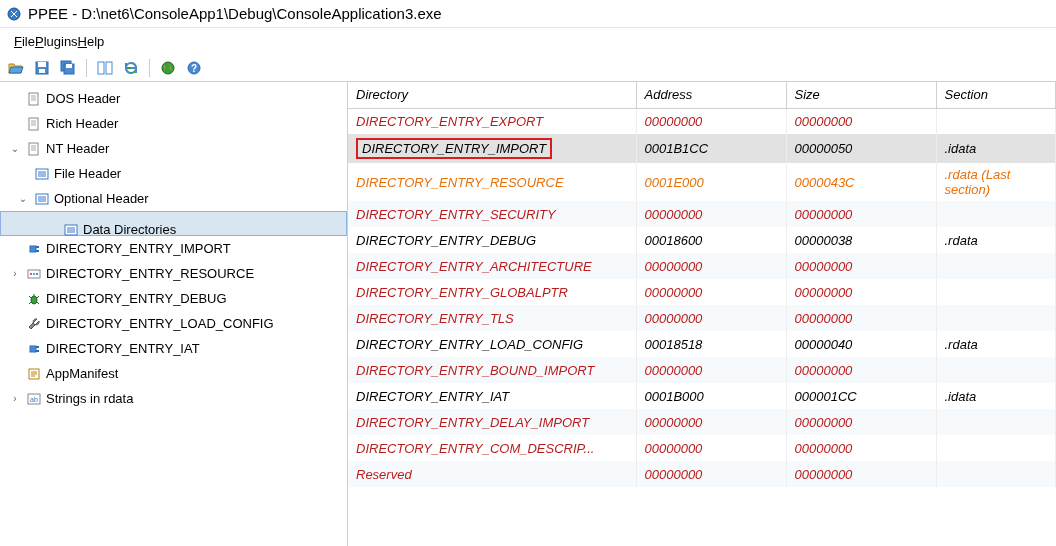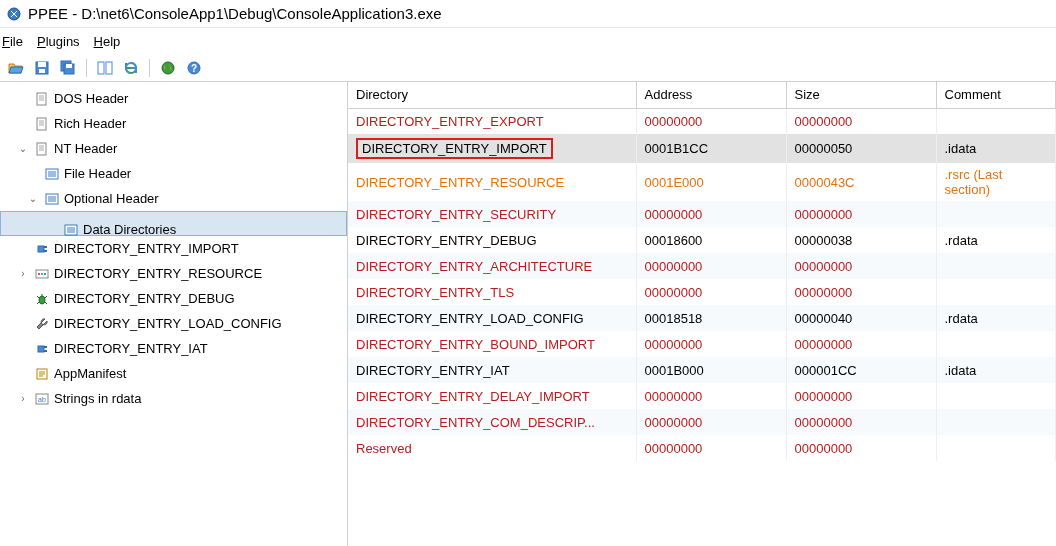--- a/index.html
+++ b/index.html
@@ -1,38 +1,38 @@
 <!DOCTYPE html>
 <html><head>
 <meta charset="utf-8">
 <style>
 * { box-sizing: border-box; margin: 0; padding: 0; }
 body { font-family: "Segoe UI", Tahoma, sans-serif; font-size: 13px; color: #000; background: #fff; width: 1056px; height: 546px; overflow: hidden; }
 .titlebar { display: flex; align-items: center; height: 28px; padding: 2px 6px; border-bottom: 1px solid #e5e5e5; }
 .titlebar .app-icon { width: 16px; height: 16px; margin-right: 6px; }
 .titlebar .title { font-size: 15px; }
-.menubar { display: flex; align-items: center; height: 26px; padding: 0 2px; gap: 14px; }
+.menubar { display: flex; align-items: center; height: 26px; padding: 0 14px; }
 .menubar .menu-item { cursor: default; }
 .menubar .menu-item span.ul { text-decoration: underline; }
 .toolbar { display: flex; align-items: center; height: 28px; padding: 0 6px; gap: 6px; border-bottom: 1px solid #d0d0d0; }
 .toolbar .sep { width: 1px; height: 18px; background: #ccc; margin: 0 2px; }
 .toolbar .tbtn { width: 20px; height: 20px; display: flex; align-items: center; justify-content: center; cursor: default; }
 .content { display: flex; height: calc(546px - 28px - 26px - 28px); }
 .tree-pane { width: 348px; border-right: 1px solid #d0d0d0; padding: 4px 0; overflow: hidden; }
 .tree { list-style: none; }
 .tree li { display: flex; align-items: center; height: 25px; padding-left: 8px; white-space: nowrap; }
 .tree .expander { width: 14px; display: inline-flex; justify-content: center; color: #666; font-size: 10px; }
 .tree .node-icon { width: 16px; height: 16px; margin: 0 4px; display: inline-flex; align-items: center; justify-content: center; }
-.tree .indent0 { padding-left: 16px; }
-.tree .indent1 { padding-left: 26px; }
+.tree .indent0 { padding-left: 8px; }
+.tree .indent1 { padding-left: 16px; }
 .tree .indent2 { padding-left: 44px; }
 .tree .selected { background: #d8e6f2; border: 1px solid #8db2e3; padding-top:12px; padding-bottom:0; height:25px; }
 .tree .selected .label { }
 .table-pane { flex: 1; overflow: hidden; }
-table { border-collapse: collapse; width: 100%; }
+table { border-collapse: collapse; width: 100%; font-style: italic; }
 th, td { text-align: left; padding: 4px 8px; height: 26px; font-weight: normal; }
 th { border-right: 1px solid #d0d0d0; border-bottom: 1px solid #d0d0d0; background: #fff; font-size: 13px; }
 td { border-right: 1px solid #eee; }
 tbody tr:nth-child(even) td { background: #f7fafc; }
 tbody tr.gray td { color: #b91c1c; }
 tbody tr.orange td { color: #e8710a; }
 tbody tr.selected td { background: #e2e2e2 !important; }
 .highlight-box { border: 2px solid #d91c1c; }
 .col-dir { width: 288px; }
 .col-addr { width: 150px; }
@@ -247,61 +247,67 @@
     </ul>
   </div>
 
   <div class="table-pane">
     <table>
       <thead>
         <tr>
           <th class="col-dir">Directory</th>
           <th class="col-addr">Address</th>
           <th class="col-size">Size</th>
-          <th class="col-comment">Comment</th>
+          <th class="col-comment">Section</th>
         </tr>
       </thead>
       <tbody id="tbody">
           <tr class="gray">
             <td>DIRECTORY_ENTRY_EXPORT</td>
             <td>00000000</td>
             <td>00000000</td>
             <td></td>
           </tr>
           <tr class="selected">
             <td><span class="highlight-box" style="padding: 1px 4px; display: inline-block;">DIRECTORY_ENTRY_IMPORT</span></td>
             <td>0001B1CC</td>
             <td>00000050</td>
             <td>.idata</td>
           </tr>
           <tr class="orange">
             <td>DIRECTORY_ENTRY_RESOURCE</td>
             <td>0001E000</td>
             <td>0000043C</td>
-            <td>.rsrc (Last section)</td>
+            <td>.rdata (Last section)</td>
           </tr>
           <tr class="gray">
             <td>DIRECTORY_ENTRY_SECURITY</td>
             <td>00000000</td>
             <td>00000000</td>
             <td></td>
           </tr>
           <tr class="">
             <td>DIRECTORY_ENTRY_DEBUG</td>
             <td>00018600</td>
             <td>00000038</td>
             <td>.rdata</td>
           </tr>
           <tr class="gray">
             <td>DIRECTORY_ENTRY_ARCHITECTURE</td>
             <td>00000000</td>
             <td>00000000</td>
             <td></td>
           </tr>
           <tr class="gray">
+            <td>DIRECTORY_ENTRY_GLOBALPTR</td>
+            <td>00000000</td>
+            <td>00000000</td>
+            <td></td>
+          </tr>
+          <tr class="gray">
             <td>DIRECTORY_ENTRY_TLS</td>
             <td>00000000</td>
             <td>00000000</td>
             <td></td>
           </tr>
           <tr class="">
             <td>DIRECTORY_ENTRY_LOAD_CONFIG</td>
             <td>00018518</td>
             <td>00000040</td>
             <td>.rdata</td>

